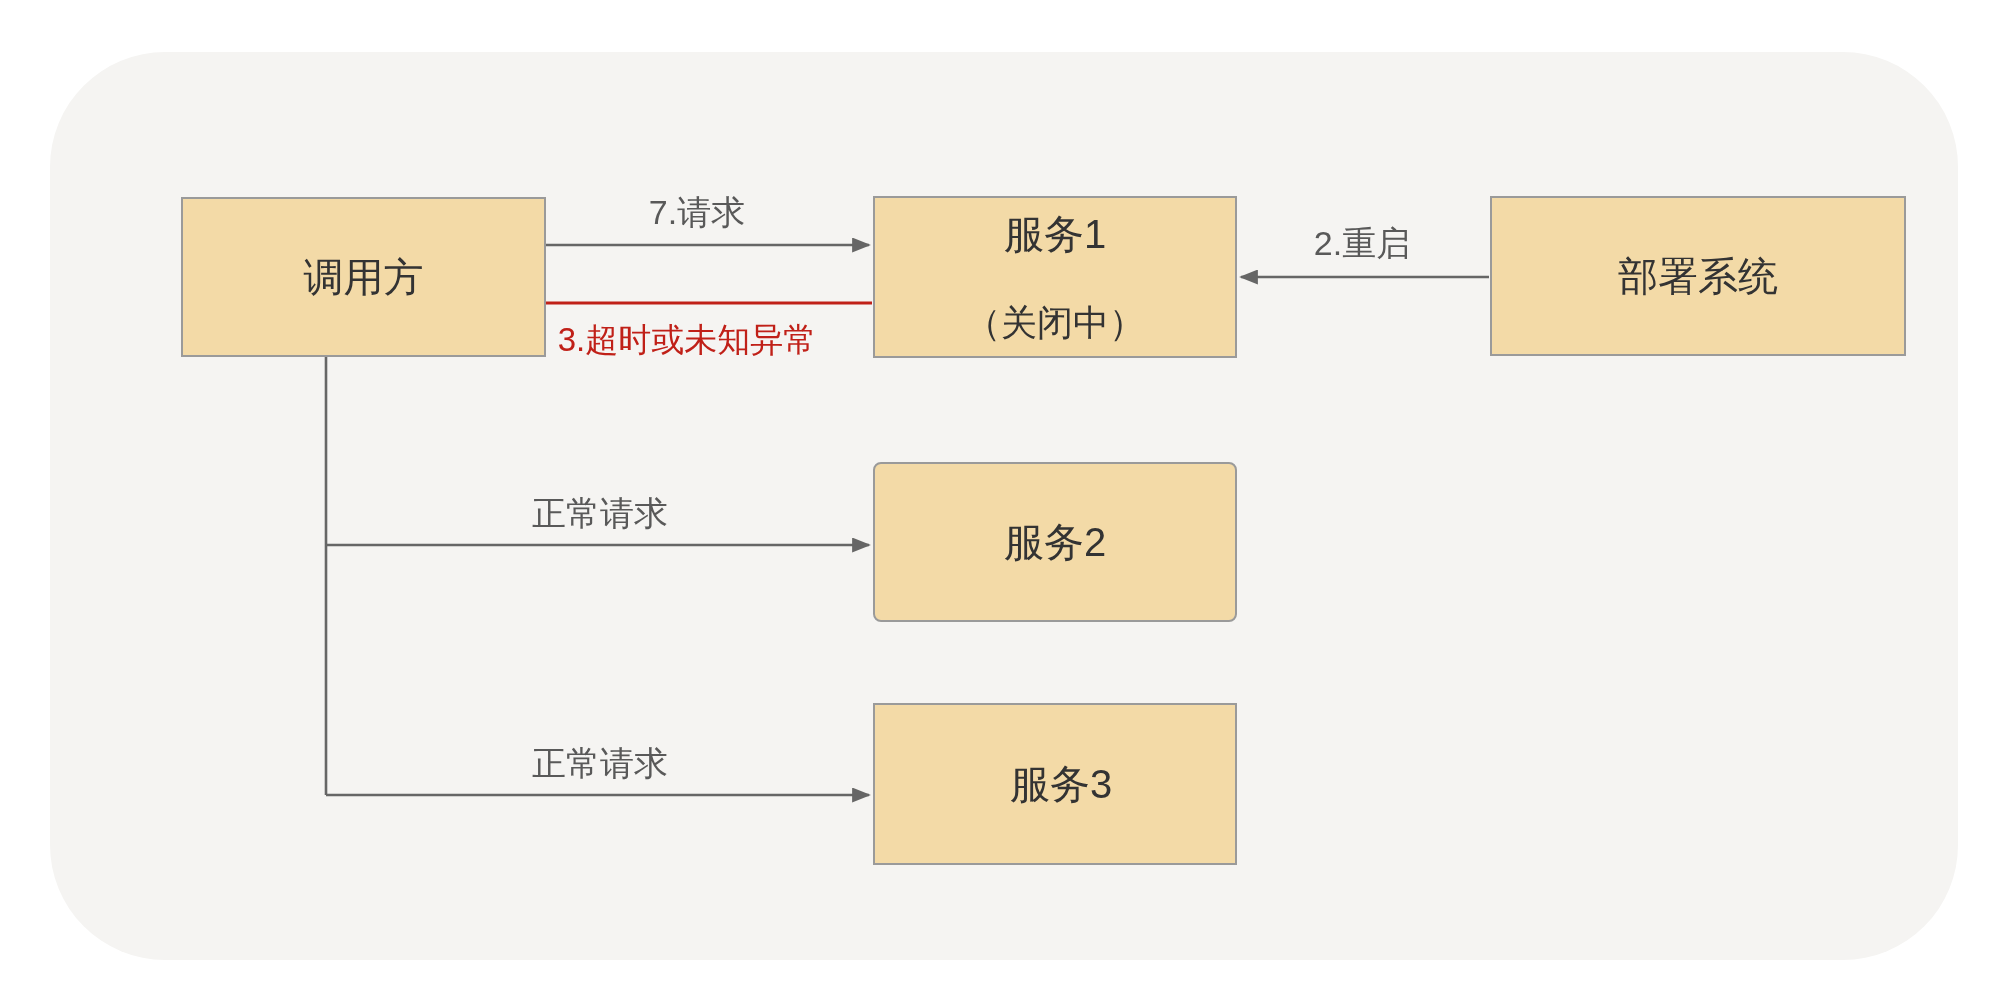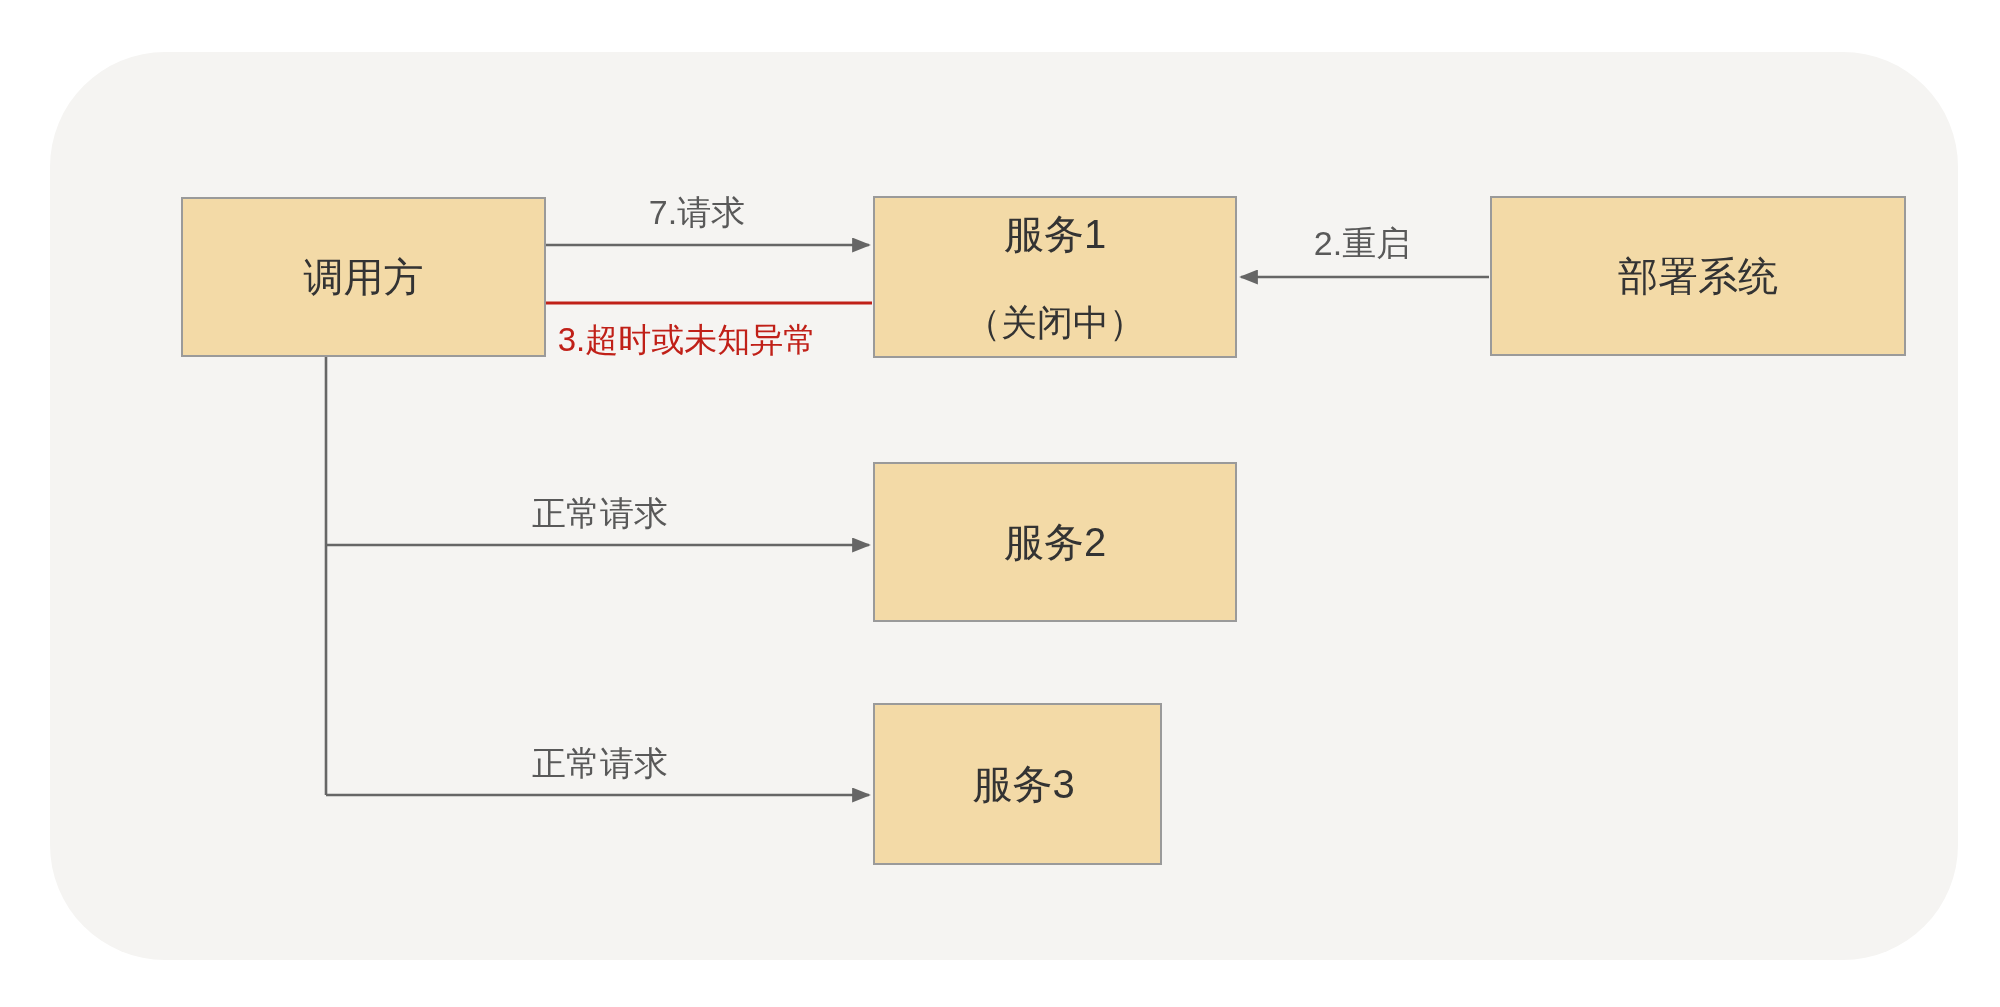--- a/index.html
+++ b/index.html
@@ -62,25 +62,25 @@
 
   <div class="node" style="left:873px;top:196px;width:364px;height:162px;gap:36px;">
     <div class="l1">服务1</div>
     <div class="l2">（关闭中）</div>
   </div>
 
   <div class="node" style="left:1490px;top:196px;width:416px;height:160px;">
     <div class="l1">部署系统</div>
   </div>
 
-  <div class="node" style="left:873px;top:462px;width:364px;height:160px;">
+  <div class="node" style="left:873px;top:462px;width:364px;height:160px;border-radius:8px;">
     <div class="l1">服务2</div>
   </div>
 
-  <div class="node" style="left:873px;top:703px;width:289px;height:162px;padding-left:12px;">
+  <div class="node" style="left:873px;top:703px;width:364px;height:162px;padding-left:12px;">
     <div class="l1">服务3</div>
   </div>
 
   <div class="edge-label" style="left:697px;top:213px;">7.请求</div>
 
   <div class="edge-label red" style="left:687px;top:340px;">3.超时或未知异常</div>
 
   <div class="edge-label" style="left:1362px;top:244px;">2.重启</div>
 
   <div class="edge-label" style="left:600px;top:514px;">正常请求</div>

